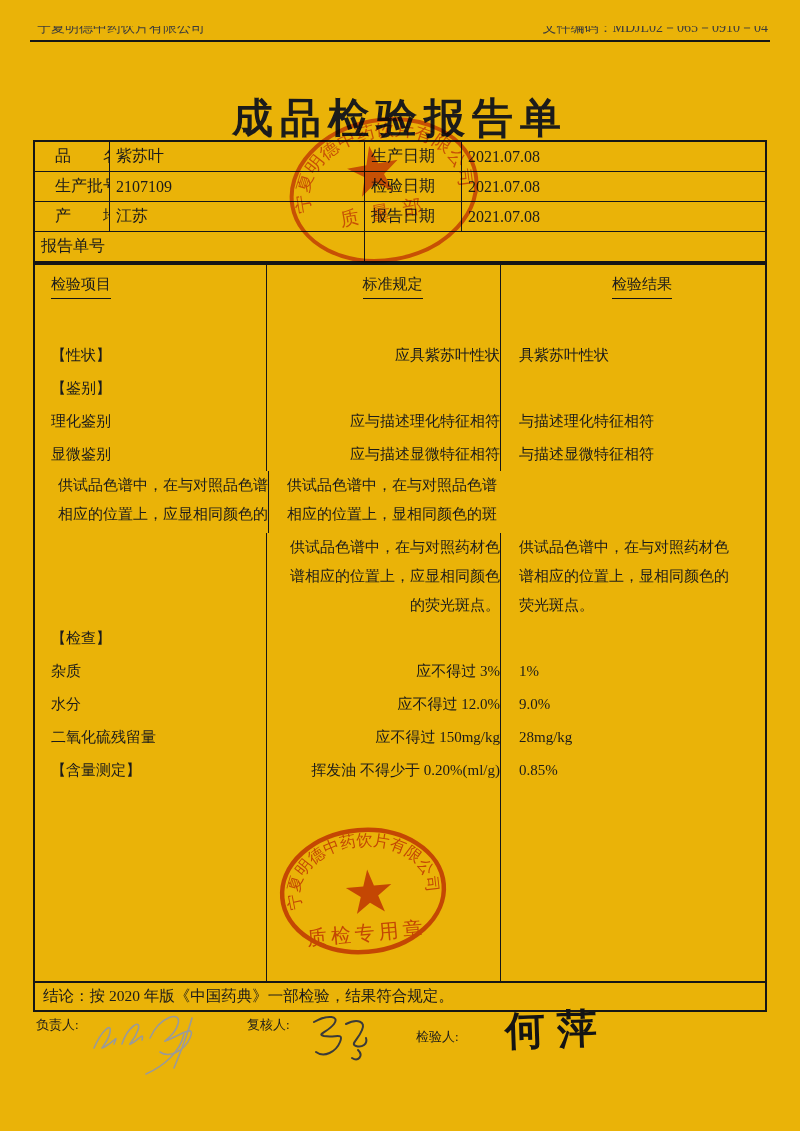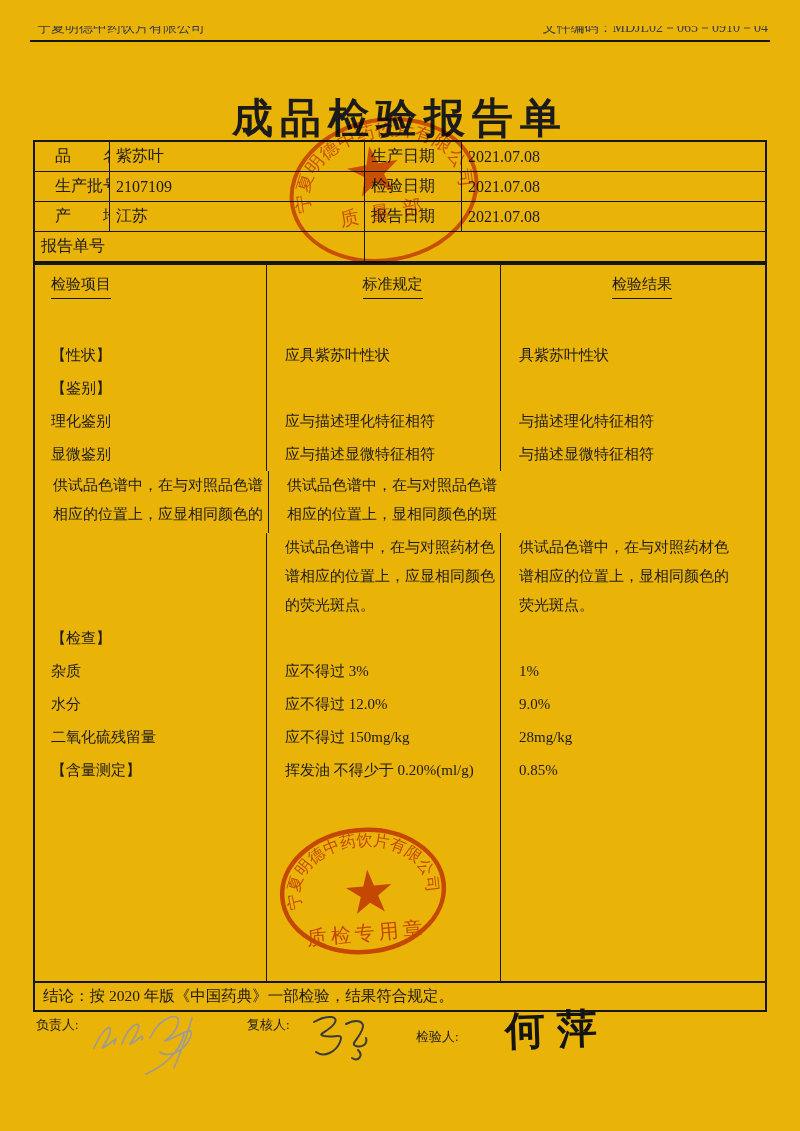--- a/index.html
+++ b/index.html
@@ -23,21 +23,21 @@
       padding:0 5px 0 6px;font-size:16px;overflow:hidden;white-space:nowrap;box-sizing:border-box;}
   .w1{width:75px;padding-left:20px;}.w2{width:255px;}.w3{width:97px;}
   .w4{flex:1;border-right:none;}
   .w14{width:330px;}
   
   .insp-table{position:absolute;left:33px;top:263px;width:734px;height:720px;
               border:2px solid #161616;display:flex;flex-direction:column;box-sizing:border-box;}
   .insp-row{display:flex;min-height:0;}
   .cell{overflow:hidden;box-sizing:border-box;font-size:15px;line-height:33px;margin-left:8px;}
   .c1{width:224px;border-right:1.5px solid #161616;padding-left:8px;}
-  .c2{width:226px;border-right:1.5px solid #161616;padding-left:10px;}
+  .c2{width:226px;border-right:1.5px solid #161616;padding-left:10px;text-align:right;}
   .c3{flex:1;padding-left:10px;}
   .cell .tw{display:block;max-width:215px;}
   .hdr-row{height:74px;}
   .hdr-row .cell{padding-top:8px;line-height:22px;}
   .hdr-row .c2,.hdr-row .c3{text-align:center;}
   .ul{display:inline-block;border-bottom:1.5px solid #161616;padding-bottom:3px;}
   .h1{height:33px;}
   .h2{height:62px;}
   .h2 .cell,.h3 .cell{line-height:29px;}
   .h3{height:89px;}

